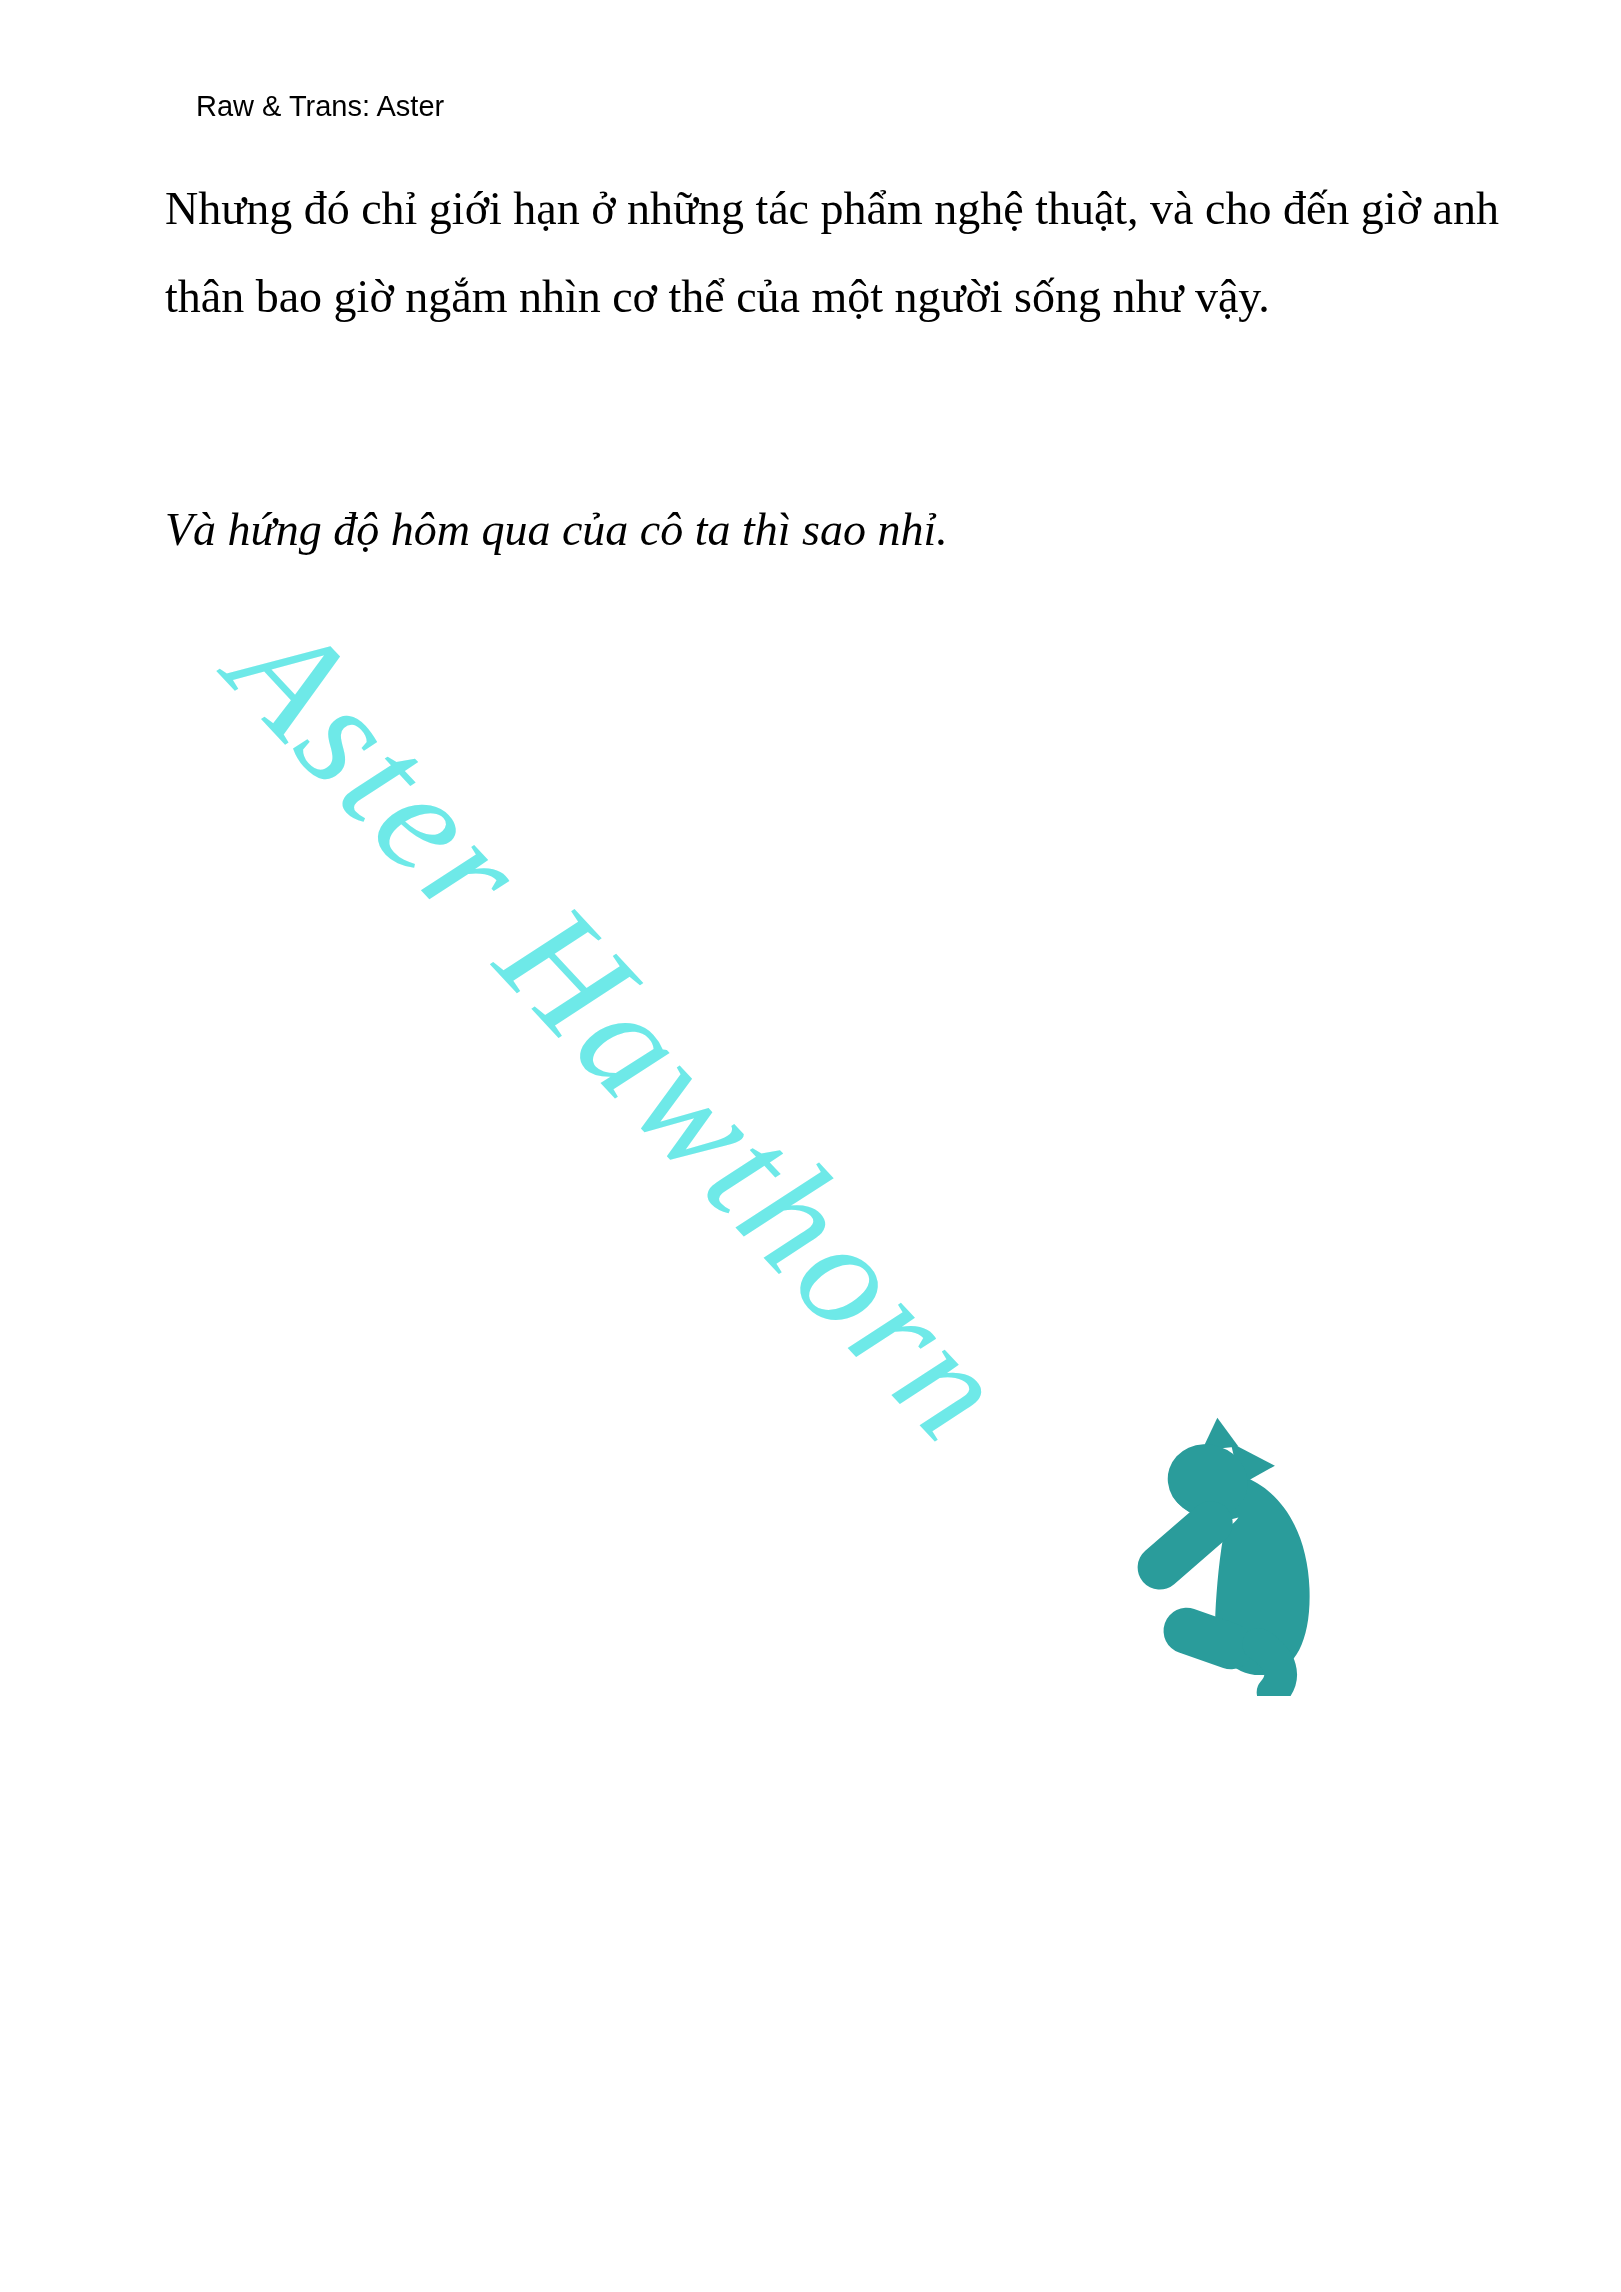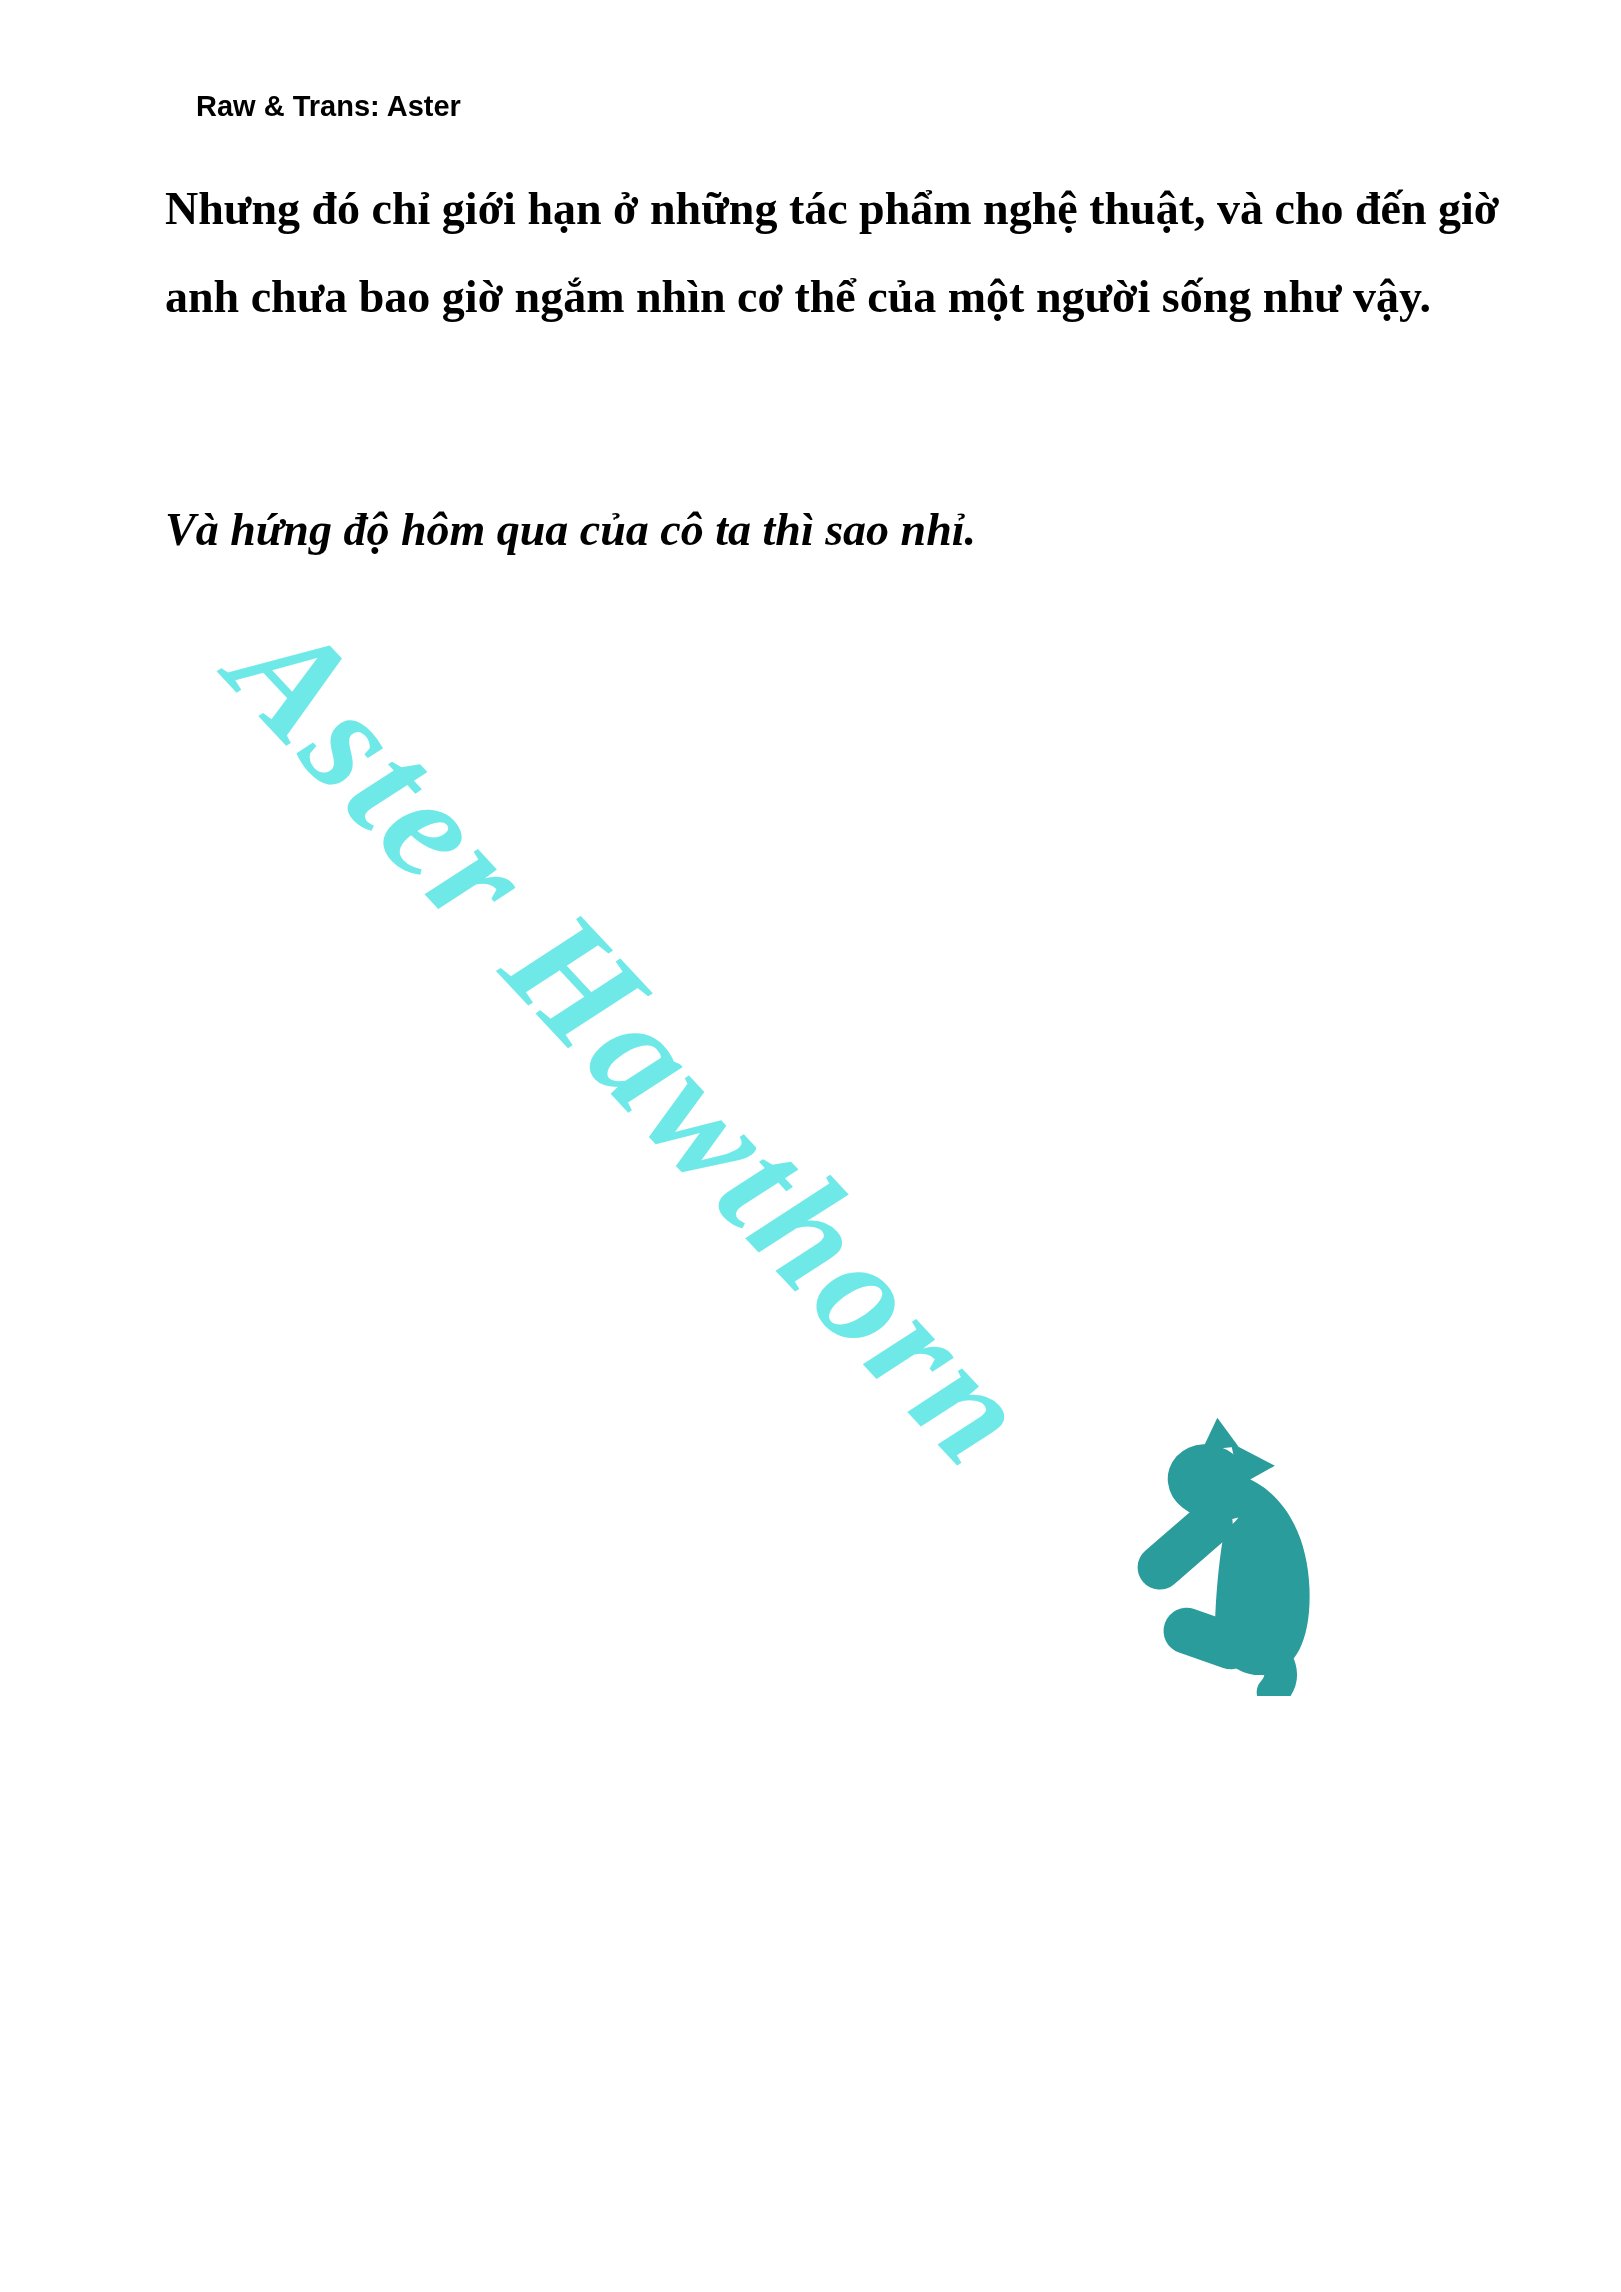--- a/index.html
+++ b/index.html
@@ -9,21 +9,20 @@
     height: 2293px;
     background: var(--color-background, #ffffff);
     overflow: hidden;
     position: relative;
   }
   .page {
     position: relative;
     width: 1621px;
     height: 1735px;
     background: var(--color-background, #ffffff);
-    font-weight: bold;
   }
   .credit {
     position: absolute;
     left: 196px;
     top: 90px;
     font-family: "Liberation Sans", sans-serif;
     font-size: 29px;
     color: var(--color-text, #000000);
     z-index: 4;
     white-space: nowrap;
@@ -97,18 +96,18 @@
 
       <line x1="32" y1="158" x2="85" y2="112" stroke="var(--color-cat, #2a9c9b)" stroke-width="46" stroke-linecap="round"></line>
 
       <line x1="60" y1="224" x2="106" y2="240" stroke="var(--color-cat, #2a9c9b)" stroke-width="48" stroke-linecap="round"></line>
 
       <path d="M135,238 C160,254 164,272 150,288" stroke="var(--color-cat, #2a9c9b)" stroke-width="34" fill="none" stroke-linecap="round"></path>
     </g>
   </svg>
 
   <main class="content">
-    <p>Nhưng đó chỉ giới hạn ở những tác phẩm nghệ thuật, và cho đến giờ anh chưa bao giờ ngắm nhìn cơ thể của một người sống như vậy.</p>
+    <p>Nhưng đó chỉ giới hạn ở những tác phẩm nghệ thuật, và cho đến giờ anh thân bao giờ ngắm nhìn cơ thể của một người sống như vậy.</p>
     <p class="italic">Và hứng độ hôm qua của cô ta thì sao nhỉ.</p>
   </main>
 
 </div>
 
 
 </body></html>

